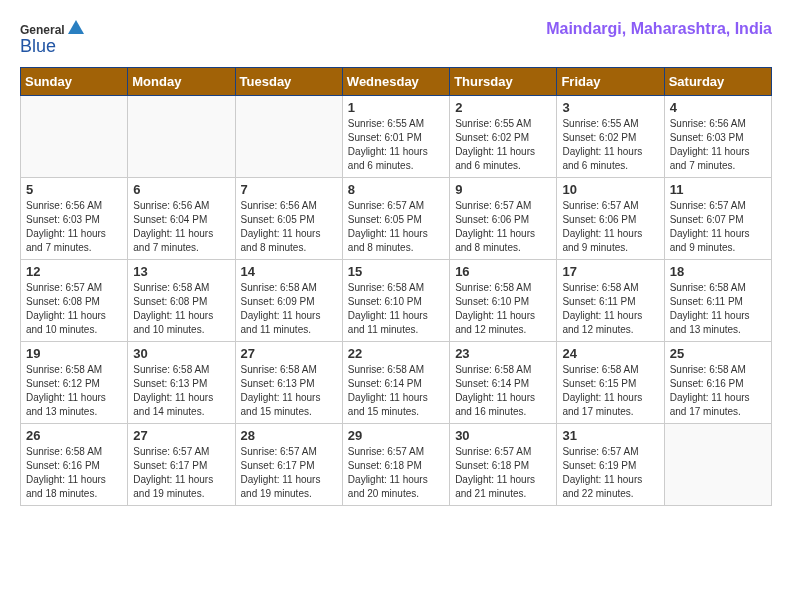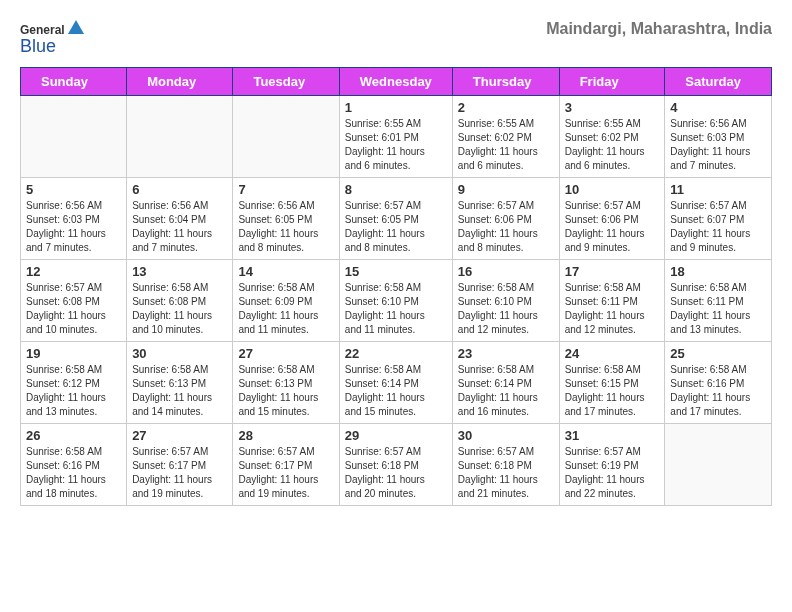--- a/index.html
+++ b/index.html
@@ -29,33 +29,33 @@
       text-align: right;
     }
     .title-area h1 {
       font-size: 32px;
       font-weight: bold;
       color: #333;
     }
     .title-area h2 {
       font-size: 16px;
       font-weight: bold;
-      color: #737373;
+      color: #8b5cf6;
     }
     .calendar {
       width: 100%;
       border-collapse: collapse;
       border: 1px solid #ccc;
     }
     .calendar th {
-      background-color: #d946ef;
+      background-color: #a16207;
       color: #fff;
       font-size: 13px;
       font-weight: bold;
-      padding: 6px 20px;
+      padding: 6px 4px;
       text-align: left;
       border: 1px solid #1a4080;
     }
     .calendar td {
       vertical-align: top;
       border: 1px solid #ccc;
       padding: 4px 5px;
       font-size: 10px;
       color: #333;
       width: calc(100% / 7);

